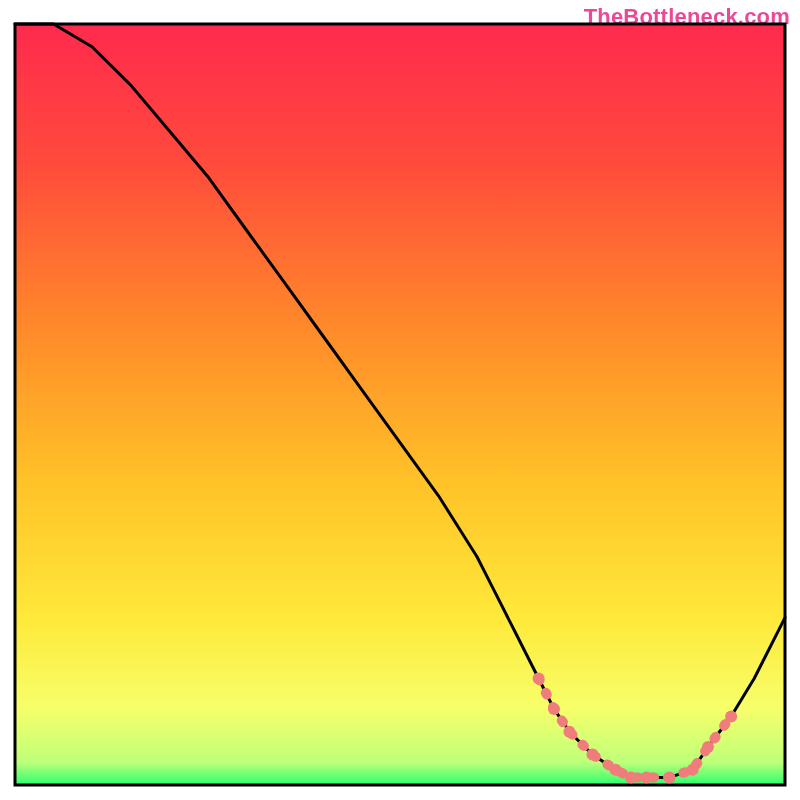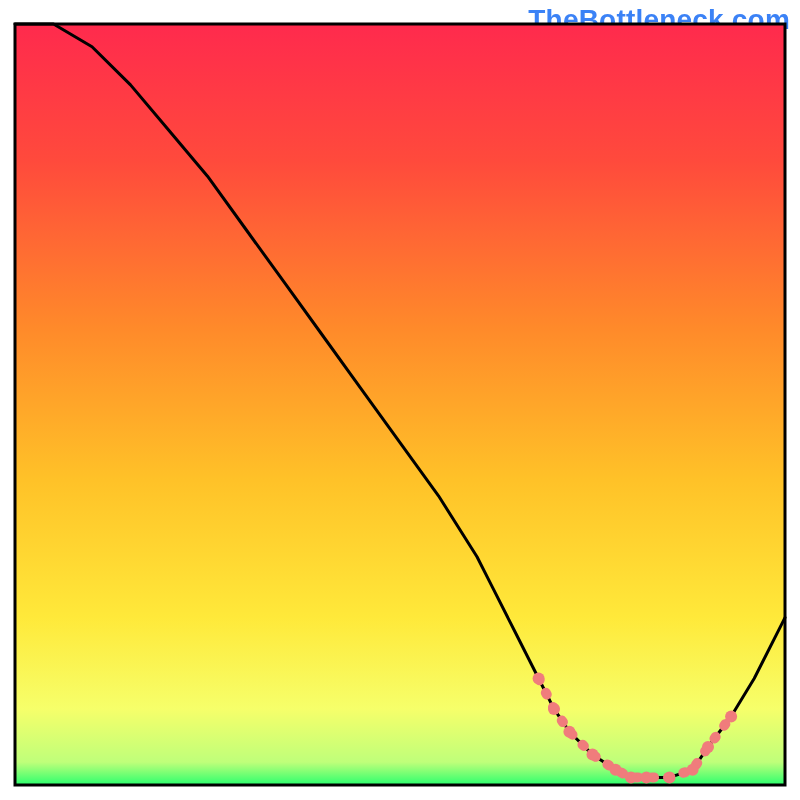--- a/index.html
+++ b/index.html
@@ -13,23 +13,23 @@
   }
   .stage {
     position: relative;
     width: 800px;
     height: 800px;
   }
   .attribution {
     position: absolute;
     top: 4px;
     right: 10px;
-    font-size: 28px;
+    font-size: 22px;
     font-weight: 600;
-    color: #3b82f6;
+    color: #ec4899;
     letter-spacing: 0.2px;
   }
   svg {
     position: absolute;
     left: 0;
     top: 0;
   }
 </style>
 </head>
 <body>

